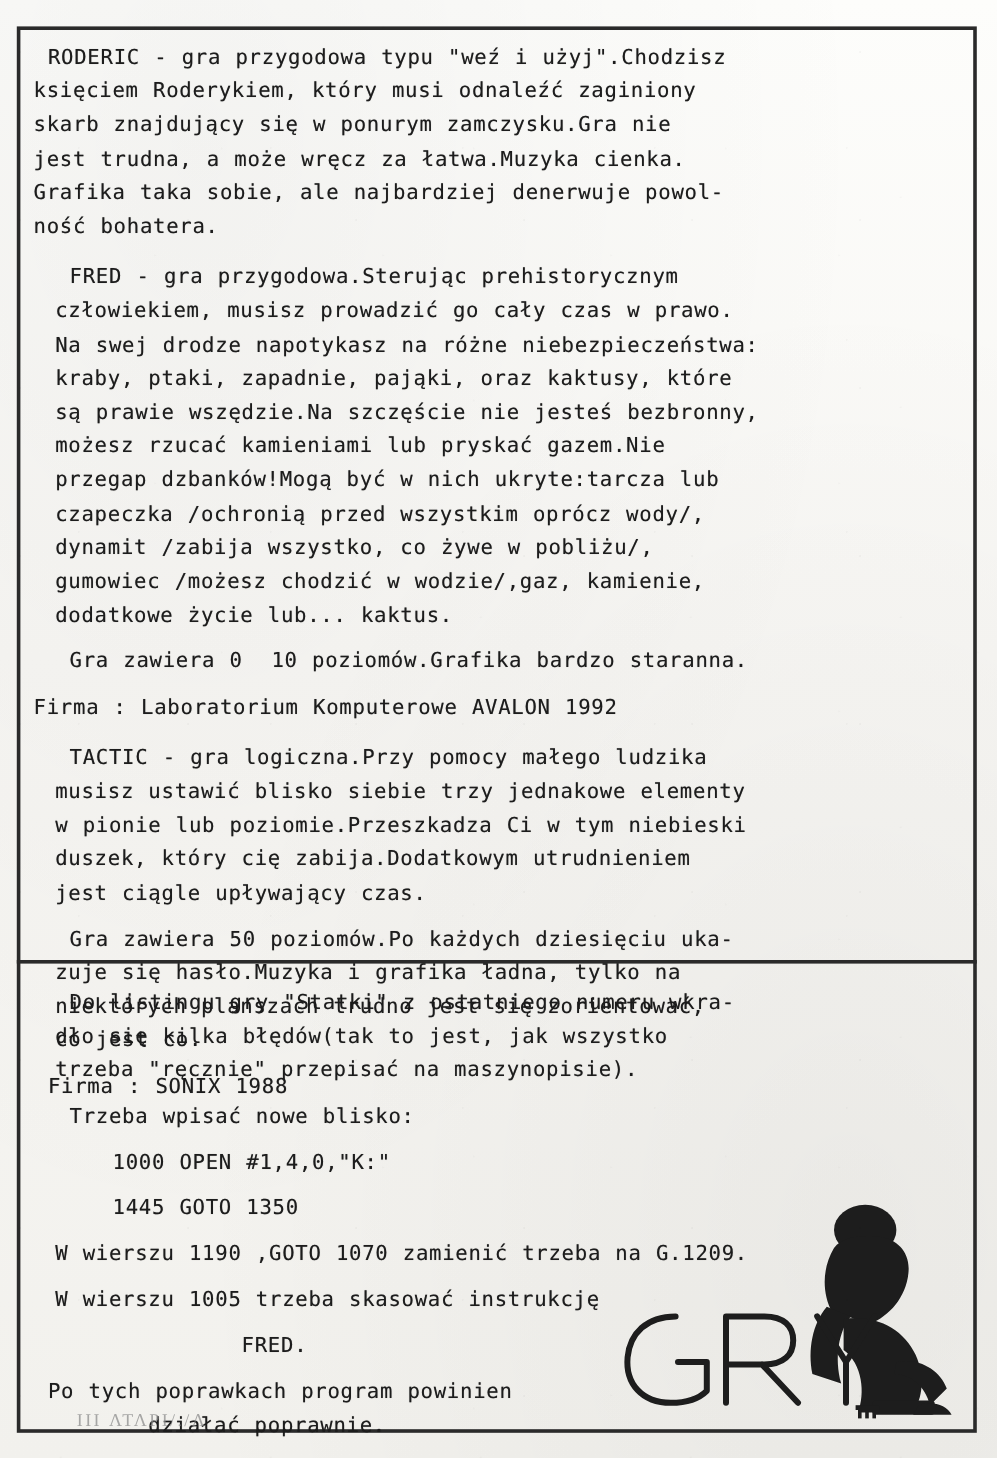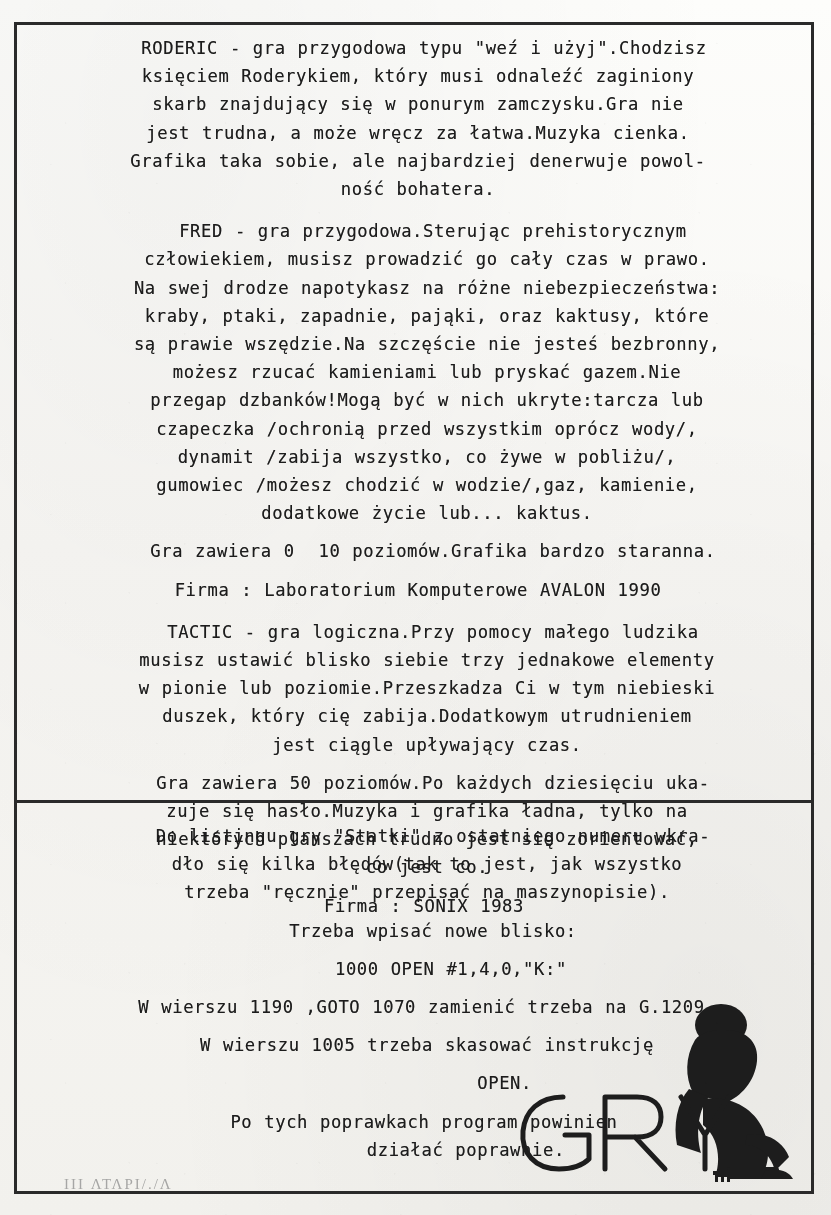--- a/index.html
+++ b/index.html
@@ -17,21 +17,20 @@
   }
 
   
   .page {
     position: absolute;
     inset: 0;
     background:
       radial-gradient(ellipse at 20% 10%, rgba(0,0,0,0.035), rgba(0,0,0,0) 60%),
       radial-gradient(ellipse at 85% 85%, rgba(0,0,0,0.04), rgba(0,0,0,0) 55%),
       linear-gradient(180deg, #fdfdfb 0%, #f7f6f3 45%, #f2f1ed 100%);
-    text-align: center;
   }
 
   .frame {
     position: absolute;
     left: 14px;
     top: 22px;
     width: 800px;
     height: 1172px;
     border: 3px solid #2a2a2a;
     box-sizing: border-box;
@@ -140,43 +139,44 @@
 Na swej drodze napotykasz na różne niebezpieczeństwa:
 kraby, ptaki, zapadnie, pająki, oraz kaktusy, które
 są prawie wszędzie.Na szczęście nie jesteś bezbronny,
 możesz rzucać kamieniami lub pryskać gazem.Nie
 przegap dzbanków!Mogą być w nich ukryte:tarcza lub
 czapeczka /ochronią przed wszystkim oprócz wody/,
 dynamit /zabija wszystko, co żywe w pobliżu/,
 gumowiec /możesz chodzić w wodzie/,gaz, kamienie,
 dodatkowe życie lub... kaktus.</p>
     <p class="para tight"> Gra zawiera 0  10 poziomów.Grafika bardzo staranna.</p>
-    <p class="para">Firma : Laboratorium Komputerowe AVALON 1990</p>
+    <p class="para">Firma : Laboratorium Komputerowe AVALON 1992</p>
 
     <p class="para tight"> TACTIC - gra logiczna.Przy pomocy małego ludzika
 musisz ustawić blisko siebie trzy jednakowe elementy
 w pionie lub poziomie.Przeszkadza Ci w tym niebieski
 duszek, który cię zabija.Dodatkowym utrudnieniem
 jest ciągle upływający czas.</p>
     <p class="para tight"> Gra zawiera 50 poziomów.Po każdych dziesięciu uka-
 zuje się hasło.Muzyka i grafika ładna, tylko na
 niektórych planszach trudno jest się zorientować,
 co jest co.</p>
-    <p class="para"> Firma : SONIX 1983</p>
+    <p class="para"> Firma : SONIX 1988</p>
   </div>
 
   <div class="col block-bottom">
     <p class="para tight"> Do listingu gry "Statki" z ostatniego numeru wkra-
 dło się kilka błędów(tak to jest, jak wszystko
 trzeba "ręcznie" przepisać na maszynopisie).</p>
     <p class="para tight"> Trzeba wpisać nowe blisko:</p>
     <p class="para tight code-line">    1000 OPEN #1,4,0,"K:"</p>
+    <p class="para tight code-line">    1445 GOTO 1350</p>
     <p class="para tight">W wierszu 1190 ,GOTO 1070 zamienić trzeba na G.1209.</p>
     <p class="para tight">W wierszu 1005 trzeba skasować instrukcję</p>
-    <p class="para tight">             OPEN.</p>
+    <p class="para tight">             FRED.</p>
     <p class="para"> Po tych poprawkach program powinien
         działać poprawnie.</p>
   </div>
 
   <div class="logo">
     <svg viewBox="0 0 320 200" width="320" height="200">
 
       <g fill="#1d1d1d">
         <ellipse cx="232" cy="40" rx="26" ry="21"></ellipse>
         <path d="M206 55 C196 72 196 92 204 108 L236 118 C252 112 266 96 268 76 C270 58 258 48 246 46 C234 44 214 44 206 55 Z"></path>

